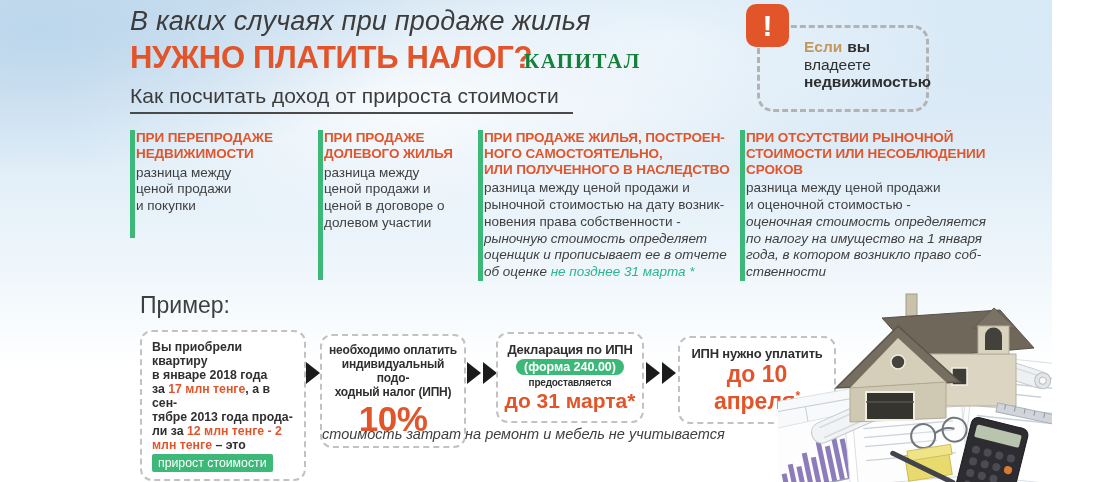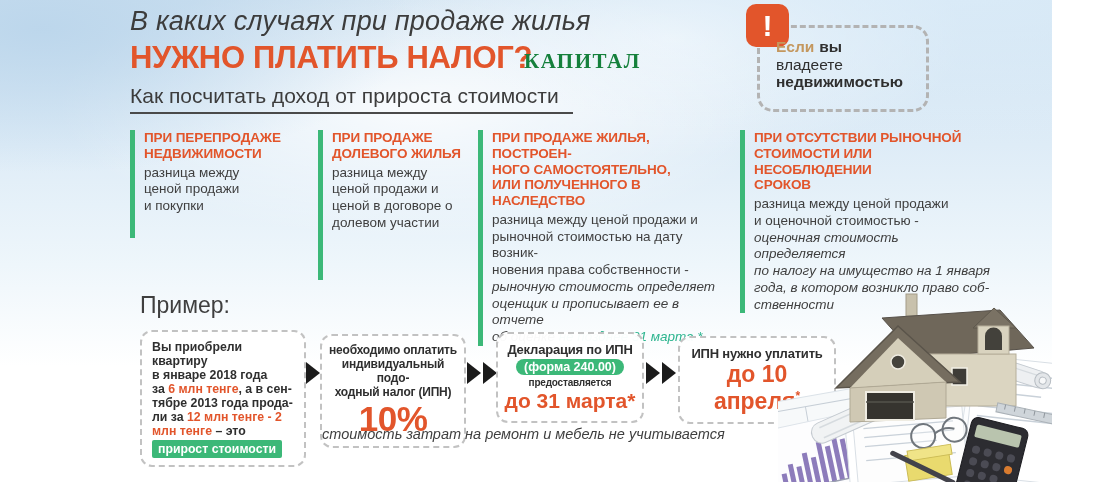--- a/index.html
+++ b/index.html
@@ -24,47 +24,47 @@
             font-size:21px; font-weight:bold; color:#15803c; letter-spacing:1.5px; }
   .subtitle { left:130px; top:84px; font-size:21px; color:#3c3c3c;
               border-bottom:2px solid #4a4a4a; padding:0 14px 4px 0; }
 
   
   .notice-box { left:757px; top:25px; width:172px; height:87px;
                 border:3px dashed #b3b3b3; border-radius:16px; }
   .notice-icon { left:746px; top:4px; width:43px; height:43px; background:#e2552b;
                  border-radius:10px; color:#fff; font-weight:bold; font-size:30px;
                  display:flex; align-items:center; justify-content:center; }
-  .notice-text { left:776px; top:38px; font-size:15.5px; line-height:1.13; color:#2f2f2f; }
+  .notice-text { left:804px; top:38px; font-size:15.5px; line-height:1.13; color:#2f2f2f; }
   .notice-text .w-if  { color:#c4975e; font-weight:bold; }
   .notice-text .w-you { font-weight:bold; margin-left:5px; }
   .notice-text .bold  { font-weight:bold; }
   .notice-text .teal  { color:#17b3a0; font-weight:bold; }
 
   
-  .col { top:130px; border-left:5px solid #3cb878; padding-left:9px; }
+  .col { top:130px; border-left:5px solid #3cb878; padding-left:1px; }
   .col-h { color:#e2552b; font-weight:bold; font-size:13.5px; line-height:1.17;
            white-space:pre-line; margin-bottom:3px; letter-spacing:-.1px; }
   .col-b { font-size:13.5px; line-height:1.24; color:#3f3f3f; white-space:pre-line; }
   .col-b .it { font-style:italic; }
   .col-b .hl { font-style:italic; color:#2db58f; }
   #col1 { left:130px; width:180px; min-height:108px; }
   #col2 { left:318px; width:155px; min-height:150px; }
   #col3 { left:478px; width:252px; min-height:142px; }
   #col4 { left:740px; width:252px; min-height:138px; }
   .foot3 { left:478px; top:284px; width:260px; font-size:12.5px; font-style:italic;
            color:#4a4a4a; line-height:1.25; white-space:pre-line; }
 
   
   .example-label { left:140px; top:292px; font-size:23px; color:#3f3f3f; }
   .stepbox { background:rgba(255,255,255,.97); border:2px dashed #c2c2c2; border-radius:12px; }
   #box1 { left:140px; top:330px; width:166px; padding:8px 8px 7px 10px; }
   .box1-text { font-size:12.3px; font-weight:bold; line-height:1.14; color:#2f2f2f; white-space:pre-line; }
   .box1-text .or { color:#e2552b; }
-  .badge { display:inline-block; background:#3cb878; color:#fff; font-weight:bold;
+  .badge { display:inline-block; background:#3cb878; color:#fff; font-weight:normal;
            font-size:12.3px; padding:2px 6px 2px 6px; border-radius:2px; margin-top:2px; }
   #box2 { left:320px; top:334px; width:146px; padding:8px 4px; text-align:center; }
   .step-line { font-size:12px; font-weight:bold; line-height:1.16; color:#2f2f2f; white-space:pre-line; letter-spacing:-.2px; }
   .big-orange { color:#e2552b; font-weight:bold; }
   #box2 .big-orange { font-size:35px; line-height:1.1; letter-spacing:-.5px; }
   #box3 { left:496px; top:332px; width:148px; padding:8px 4px; text-align:center; }
   #box3 .pill { display:inline-block; background:#3cb878; color:#fff; font-weight:bold;
                 font-size:12.5px; padding:1px 8px; border-radius:9px; margin:2px 0; }
   #box3 .big-orange { font-size:21px; line-height:1.15; }
   #box4 { left:678px; top:336px; width:158px; padding:8px 4px; text-align:center; }
@@ -134,21 +134,21 @@
 по налогу на имущество на 1 января
 года, в котором возникло право соб-
 ственности</span></div>
   </div>
 
   <div class="abs example-label">Пример:</div>
 
   <div class="abs stepbox" id="box1">
     <div class="box1-text"><span>Вы приобрели квартиру
 в январе 2018 года
-за </span><span class="or">6 млн тенге</span><span>, а в сен-
+за </span><span class="or">17 млн тенге</span><span>, а в сен-
 тябре 2013 года прода-
 ли за </span><span class="or">12 млн тенге - 2
 млн тенге</span><span> – это
 </span><span class="badge">прирост стоимости</span></div>
   </div>
 
   <div class="abs arrows" id="arr1">
     <span class="tri"></span>
   </div>
 

